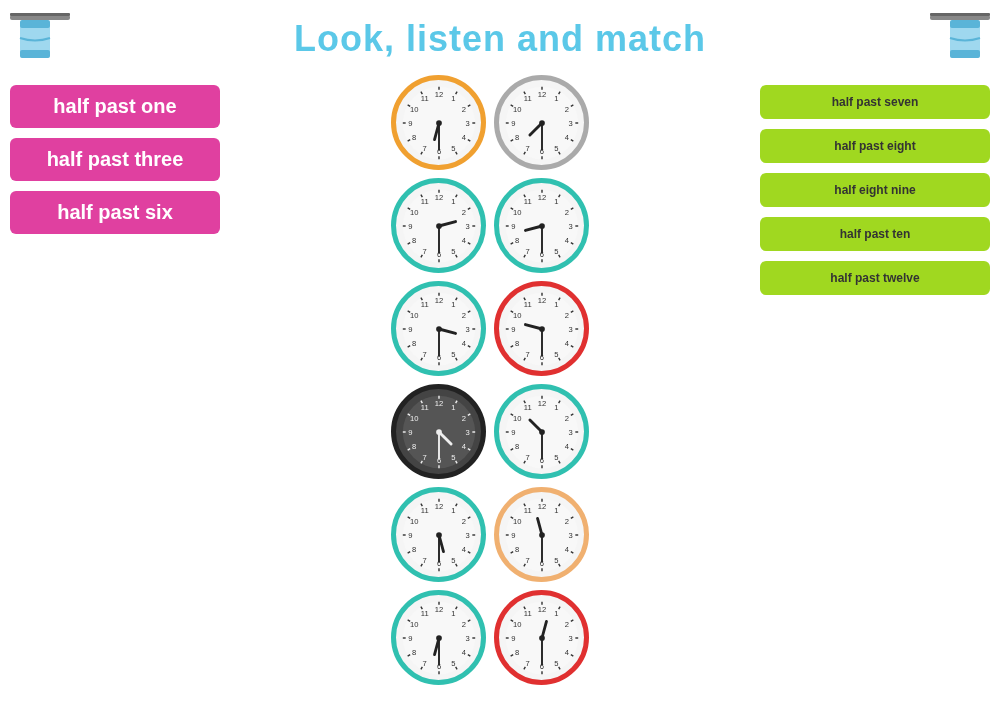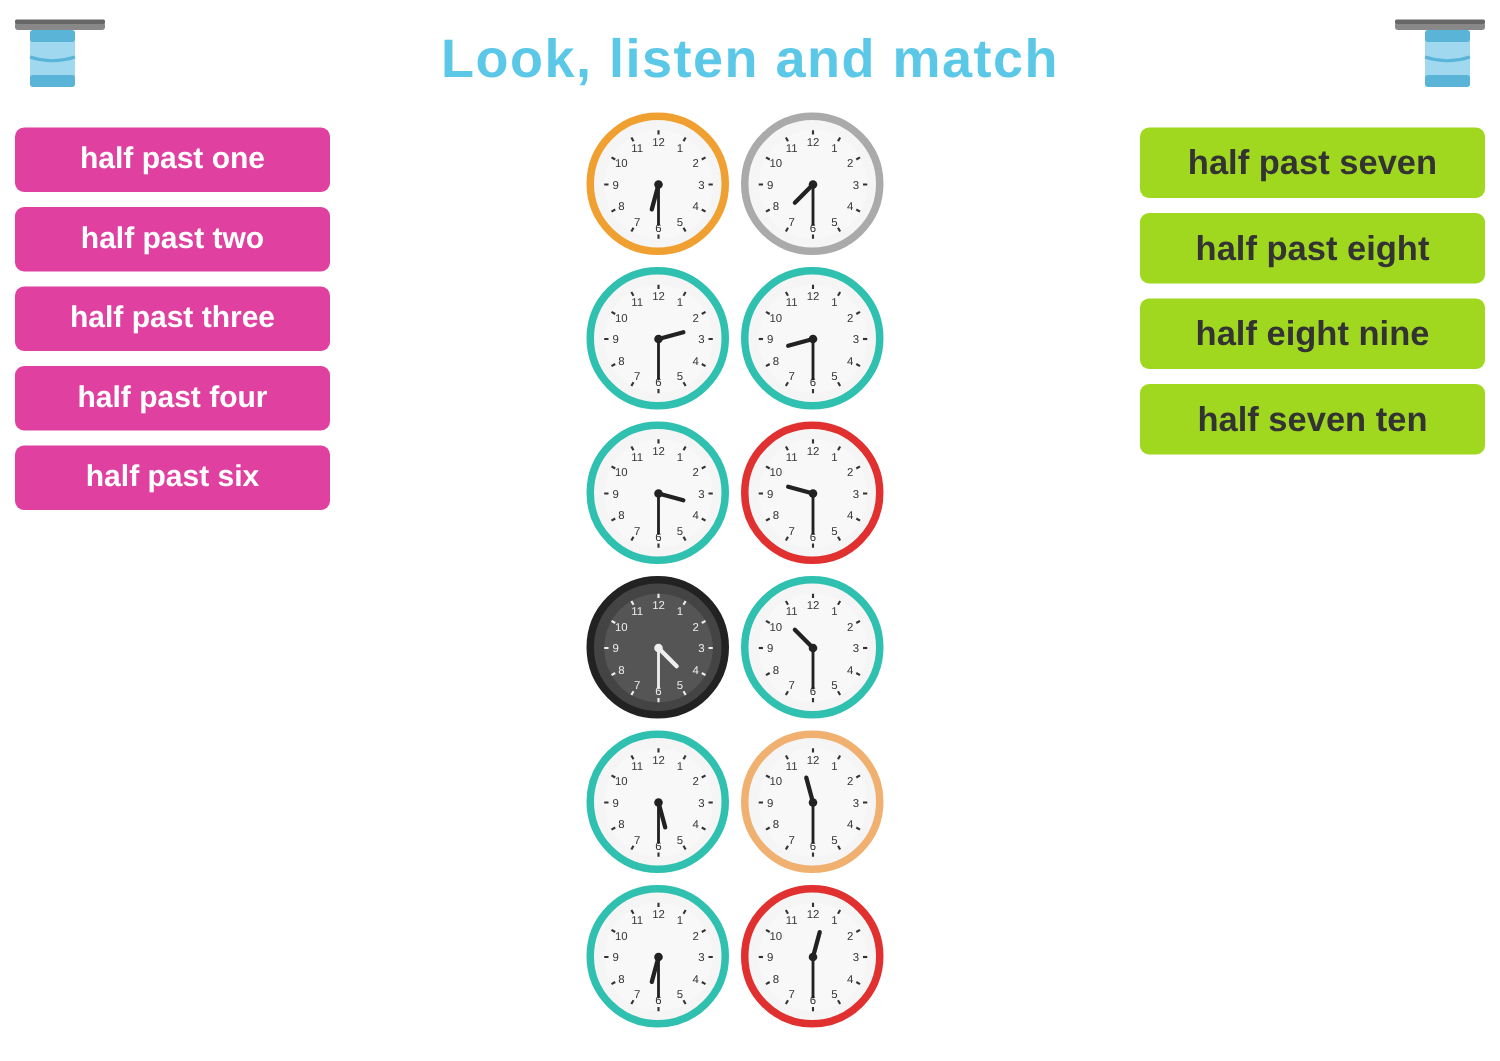--- a/index.html
+++ b/index.html
@@ -57,21 +57,21 @@
       flex-direction: column;
       gap: 10px;
       padding-top: 10px;
       width: 230px;
     }
 
     .label-box-green {
       background: #a0d820;
       color: #333;
       font-weight: bold;
-      font-size: 23px;
+      font-size: 12px;
       padding: 10px 14px;
       border-radius: 6px;
       text-align: center;
       font-family: 'Comic Sans MS', cursive, sans-serif;
     }
 
     
     .clocks-area {
       display: flex;
       flex-direction: row;
@@ -154,23 +154,21 @@
     <path d="M35 33 Q50 38 65 33" stroke="#5ab4d8" stroke-width="2" fill="none"></path>
   </svg>
 </div>
 
 <h1 class="page-title">Look, listen and match</h1>
 
 <div class="main-layout">
 
   <div class="left-labels" id="left-labels-container">
       <div class="label-box-pink">half past one</div>
-      <div class="label-box-pink">half past two</div>
       <div class="label-box-pink">half past three</div>
-      <div class="label-box-pink">half past four</div>
       <div class="label-box-pink">half past six</div>
     </div>
 
   <div class="clocks-area">
     <div class="clock-column" id="left-clock-column">
         <div class="clock-wrapper">
           <div class="clock-face border-orange">
             <svg viewBox="0 0 84 84" width="80" height="80">
       <circle cx="42" cy="42" r="38" fill="#f8f8f8"></circle>
       <line x1="42.0" y1="7.0" x2="42.0" y2="4.0" stroke="#333" stroke-width="1.5"></line>
@@ -579,16 +577,17 @@
     </svg>
           </div>
         </div>
       </div>
   </div>
 
   <div class="right-labels" id="right-labels-container">
       <div class="label-box-green">half past seven</div>
       <div class="label-box-green">half past eight</div>
       <div class="label-box-green">half eight nine</div>
-      <div class="label-box-green">half seven ten</div>
+      <div class="label-box-green">half past ten</div>
+      <div class="label-box-green">half past twelve</div>
     </div>
 
 </div>
 
 </body></html>

